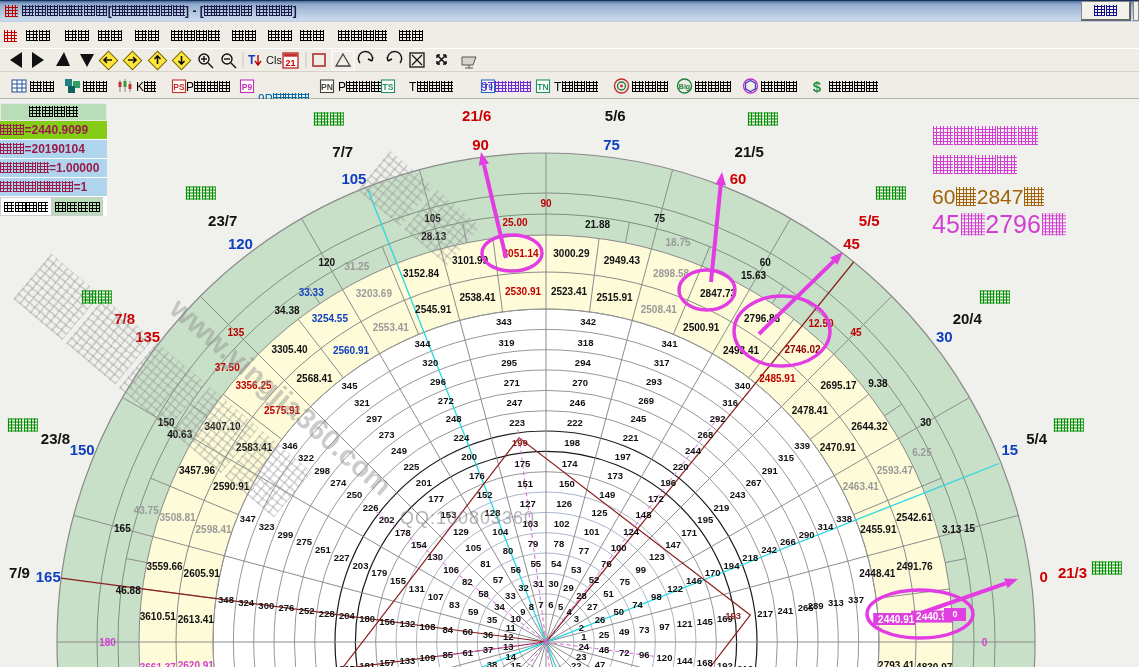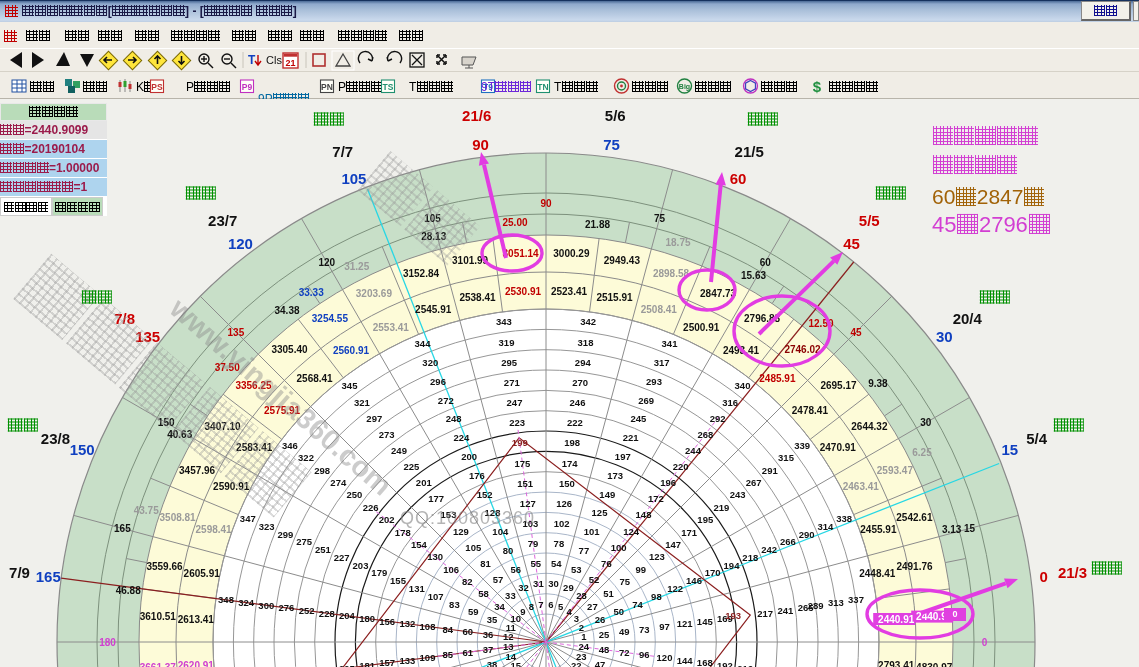--- a/index.html
+++ b/index.html
@@ -90,21 +90,21 @@
       <rect x="4" y="8" width="7" height="7" fill="#106060"></rect>
     </svg></div>
 <div class="abs" style="left:83px;top:80px;font-size:12px;color:#000"><i class="g"></i><i class="g"></i></div>
 <div class="abs" style="left:117px;top:78px;height:16px"><svg width="16" height="16">
       <path d="M3 2 v12 M8 1 v13 M13 3 v11" stroke="#888" stroke-width="1"></path>
       <rect x="1.5" y="4" width="3" height="5" fill="#c03030"></rect>
       <rect x="6.5" y="3" width="3" height="6" fill="#30a030"></rect>
       <rect x="11.5" y="6" width="3" height="5" fill="#c03030"></rect>
     </svg></div>
 <div class="abs" style="left:136px;top:80px;font-size:12px;color:#000">K<i class="g"></i></div>
-<div class="abs" style="left:149px;top:78px;height:16px"><svg width="16" height="16">
+<div class="abs" style="left:171px;top:78px;height:16px"><svg width="16" height="16">
       <rect x="1.5" y="2" width="13" height="12.5" fill="#fffff8" stroke="#c03030" stroke-width="1.1"></rect>
       <text x="8" y="11.8" font-size="8.5" font-weight="bold" fill="#c03030" text-anchor="middle">PS</text>
     </svg></div>
 <div class="abs" style="left:186px;top:80px;font-size:12px;color:#000">P<i class="g"></i><i class="g"></i><i class="g"></i></div>
 <div class="abs" style="left:239px;top:78px;height:16px"><svg width="16" height="16">
       <rect x="1.5" y="2" width="13" height="12.5" fill="#fffff8" stroke="#c030c0" stroke-width="1.1"></rect>
       <text x="8" y="11.8" font-size="8.5" font-weight="bold" fill="#c030c0" text-anchor="middle">P9</text>
     </svg></div>
 <div class="abs" style="left:258px;top:92px;font-size:12px;color:#0369a1">9P<i class="g"></i><i class="g"></i><i class="g"></i></div>
 <div class="abs" style="left:319px;top:78px;height:16px"><svg width="16" height="16">
@@ -590,30 +590,30 @@
     <polygon points="843.0,252.0 837.3,264.8 830.1,257.4" fill="#e23ce2"></polygon>
     <line x1="921" y1="613" x2="1005.7" y2="583.3" stroke="#e23ce2" stroke-width="4"></line>
     <polygon points="1018.0,579.0 1007.5,588.2 1004.0,578.4" fill="#e23ce2"></polygon>
   </svg>
 <div class="abs" style="left:52px;top:248px;font-size:64px;font-weight:bold;color:rgba(150,150,150,.34);transform:rotate(40deg);transform-origin:0 0;letter-spacing:6px;white-space:nowrap"><i class="g2"></i><i class="g2"></i><i class="g2"></i><i class="g2"></i><i class="g2"></i></div>
 <div class="abs" style="left:185px;top:292px;font-size:29px;font-weight:bold;color:rgba(140,140,140,.44);transform:rotate(41deg);transform-origin:0 0;white-space:nowrap">www.yingjia360.com</div>
 <div class="abs" style="left:400px;top:508px;font-size:18px;font-weight:normal;color:rgba(130,130,130,.6);letter-spacing:1px">QQ:100803360</div>
 <div class="abs" style="left:392px;top:146px;font-size:56px;font-weight:bold;color:rgba(150,150,150,.34);transform:rotate(40deg);transform-origin:0 0;letter-spacing:5px;white-space:nowrap"><i class="g2"></i><i class="g2"></i></div>
 <div class="abs" style="left:0;top:103px;width:107px;background:#fff">
 <div style="height:18px;background:#b9dcb9;border:1px solid #e8e8e8;font-size:12px;text-align:center;line-height:17px;color:#000"><i class="g"></i><i class="g"></i><i class="g"></i><i class="g"></i></div>
-<div style="height:19px;background:#e5e5e5;border-bottom:1px solid #fff;font-size:12px;line-height:18px;color:#9b1b4b;font-weight:bold;white-space:nowrap;overflow:hidden"><i class="g"></i><i class="g"></i>=2440.9099</div>
+<div style="height:19px;background:#84cc16;border-bottom:1px solid #fff;font-size:12px;line-height:18px;color:#9b1b4b;font-weight:bold;white-space:nowrap;overflow:hidden"><i class="g"></i><i class="g"></i>=2440.9099</div>
 <div style="height:19px;background:#aed4ee;border-bottom:1px solid #fff;font-size:12px;line-height:18px;color:#9b1b4b;font-weight:bold;white-space:nowrap;overflow:hidden"><i class="g"></i><i class="g"></i>=20190104</div>
 <div style="height:19px;background:#aed4ee;border-bottom:1px solid #fff;font-size:12px;line-height:18px;color:#9b1b4b;font-weight:bold;white-space:nowrap;overflow:hidden"><i class="g"></i><i class="g"></i><i class="g"></i><i class="g"></i>=1.00000</div>
 <div style="height:19px;background:#aed4ee;border-bottom:1px solid #fff;font-size:12px;line-height:18px;color:#9b1b4b;font-weight:bold;white-space:nowrap;overflow:hidden"><i class="g"></i><i class="g"></i><i class="g"></i><i class="g"></i><i class="g"></i><i class="g"></i>=1</div>
 <div style="height:19px"><div style="display:inline-block;width:52px;height:19px;background:#fff;border:1px solid #ccc;font-size:11px;text-align:center;line-height:18px;white-space:nowrap"><i class="g"></i><i class="g"></i><i class="g"></i><i class="g"></i></div><div style="display:inline-block;width:51px;height:19px;background:#b9dcb9;border:1px solid #ccc;font-size:11px;text-align:center;line-height:18px;white-space:nowrap"><i class="g"></i><i class="g"></i><i class="g"></i><i class="g"></i></div></div>
 </div>
 <div class="abs" style="left:1107px;top:568px;font-size:15px;color:#009000;white-space:nowrap;transform:translate(-50%,-50%)"><i class="g"></i><i class="g"></i></div>
 <div class="abs" style="left:1069px;top:425px;font-size:15px;color:#009000;white-space:nowrap;transform:translate(-50%,-50%)"><i class="g"></i><i class="g"></i></div>
 <div class="abs" style="left:995px;top:297px;font-size:15px;color:#009000;white-space:nowrap;transform:translate(-50%,-50%)"><i class="g"></i><i class="g"></i></div>
 <div class="abs" style="left:891px;top:193px;font-size:15px;color:#009000;white-space:nowrap;transform:translate(-50%,-50%)"><i class="g"></i><i class="g"></i></div>
 <div class="abs" style="left:763px;top:119px;font-size:15px;color:#009000;white-space:nowrap;transform:translate(-50%,-50%)"><i class="g"></i><i class="g"></i></div>
 <div class="abs" style="left:329px;top:119px;font-size:15px;color:#009000;white-space:nowrap;transform:translate(-50%,-50%)"><i class="g"></i><i class="g"></i></div>
 <div class="abs" style="left:201px;top:193px;font-size:15px;color:#009000;white-space:nowrap;transform:translate(-50%,-50%)"><i class="g"></i><i class="g"></i></div>
 <div class="abs" style="left:97px;top:297px;font-size:15px;color:#009000;white-space:nowrap;transform:translate(-50%,-50%)"><i class="g"></i><i class="g"></i></div>
 <div class="abs" style="left:23px;top:425px;font-size:15px;color:#009000;white-space:nowrap;transform:translate(-50%,-50%)"><i class="g"></i><i class="g"></i></div>
 <div class="abs" style="left:932px;top:137px;font-size:21px;color:#d23ed2;white-space:nowrap;transform:translateY(-54%)"><i class="g"></i><i class="g"></i><i class="g"></i><i class="g"></i><i class="g"></i></div>
 <div class="abs" style="left:932px;top:166px;font-size:21px;color:#d23ed2;white-space:nowrap;transform:translateY(-54%)"><i class="g"></i><i class="g"></i><i class="g"></i><i class="g"></i></div>
 <div class="abs" style="left:932px;top:198px;font-size:21px;color:#a16207;white-space:nowrap;transform:translateY(-54%)">60<i class="g"></i>2847<i class="g"></i></div>
-<div class="abs" style="left:932px;top:226px;font-size:22px;color:#d23ed2;white-space:nowrap;transform:translateY(-54%)">45<i class="g"></i>2796<i class="g"></i></div>
+<div class="abs" style="left:932px;top:226px;font-size:25px;color:#d23ed2;white-space:nowrap;transform:translateY(-54%)">45<i class="g"></i>2796<i class="g"></i></div>
 </body></html>

